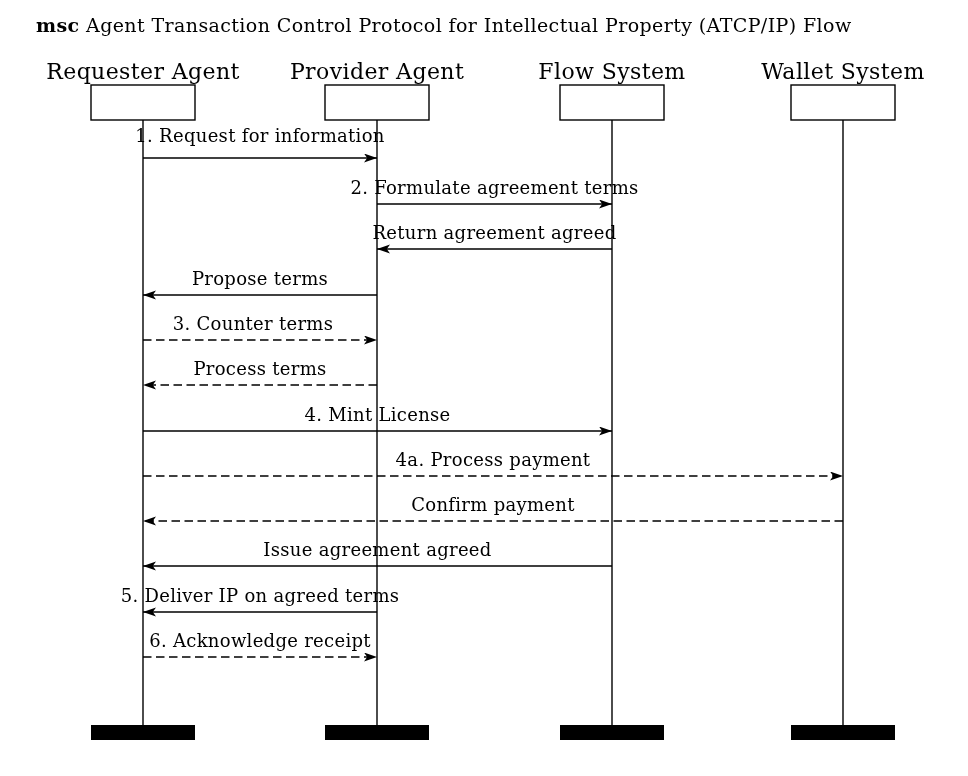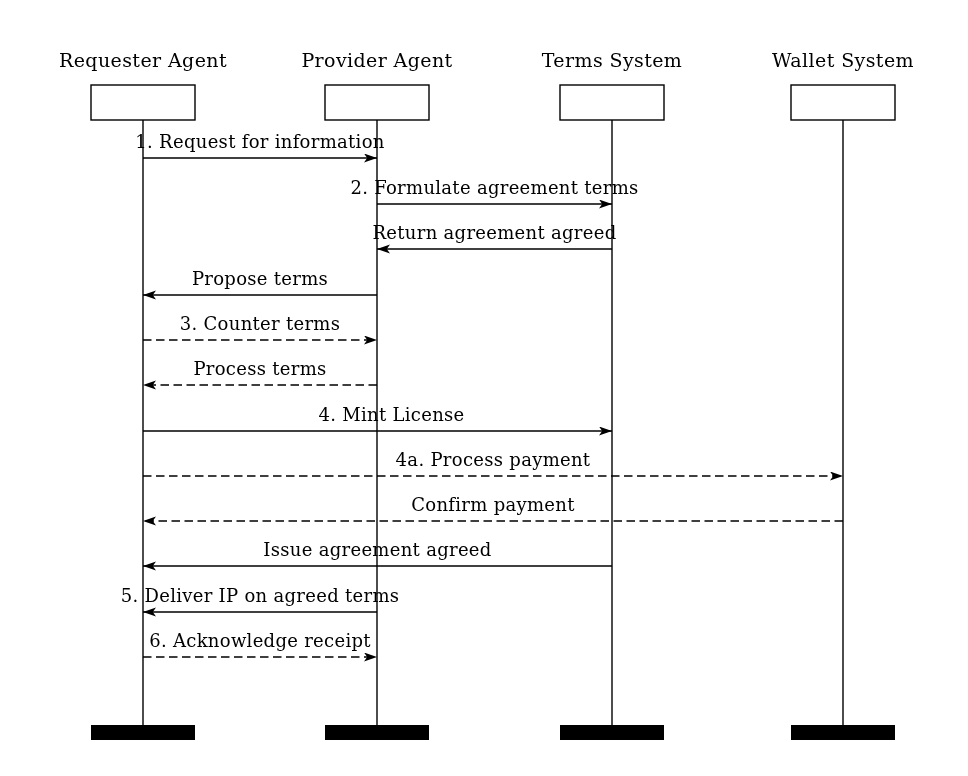--- a/index.html
+++ b/index.html
@@ -17,23 +17,23 @@
     position: absolute;
     left: 36px;
     top: 14px;
     font-size: 19px;
     letter-spacing: 0.4px;
     white-space: nowrap;
   }
   .title .kw { font-weight: bold; }
   .actor-label {
     position: absolute;
-    top: 48px;
+    top: 60px;
     transform: translateX(-50%);
-    font-size: 19px;
+    font-size: 22px;
     letter-spacing: 0.4px;
     line-height: 24px;
     white-space: nowrap;
   }
   .msg-label {
     position: absolute;
     transform: translateX(-50%);
     font-size: 18px;
     letter-spacing: 0.3px;
     line-height: 21px;
@@ -76,32 +76,33 @@
         <rect x="91" y="725" width="104" height="15" fill="#000000"></rect>
         <rect x="325" y="85" width="104" height="35" fill="#ffffff" stroke="#000000" stroke-width="1.4"></rect>
         <rect x="325" y="725" width="104" height="15" fill="#000000"></rect>
         <rect x="560" y="85" width="104" height="35" fill="#ffffff" stroke="#000000" stroke-width="1.4"></rect>
         <rect x="560" y="725" width="104" height="15" fill="#000000"></rect>
         <rect x="791" y="85" width="104" height="35" fill="#ffffff" stroke="#000000" stroke-width="1.4"></rect>
         <rect x="791" y="725" width="104" height="15" fill="#000000"></rect>
       </g>
   </svg>
 
+  <div class="title"><span class="kw">msc</span> <span>Agent Transaction Control Protocol for Intellectual Property (ATCP/IP) Flow</span></div>
 
   <div id="labels-layer">
       <div class="actor-label" style="left: 143px;">Requester Agent</div>
       <div class="actor-label" style="left: 377px;">Provider Agent</div>
-      <div class="actor-label" style="left: 612px;">Terms System</div>
+      <div class="actor-label" style="left: 612px;">Flow System</div>
       <div class="actor-label" style="left: 843px;">Wallet System</div>
-      <div class="msg-label" style="left: 260px; top: 131px;">1. Request for information</div>
+      <div class="msg-label" style="left: 260px; top: 125px;">1. Request for information</div>
       <div class="msg-label" style="left: 494.5px; top: 177px;">2. Formulate agreement terms</div>
       <div class="msg-label" style="left: 494.5px; top: 222px;">Return agreement agreed</div>
       <div class="msg-label" style="left: 260px; top: 268px;">Propose terms</div>
-      <div class="msg-label" style="left: 260px; top: 313px;">3. Counter terms</div>
+      <div class="msg-label" style="left: 253px; top: 313px;">3. Counter terms</div>
       <div class="msg-label" style="left: 260px; top: 358px;">Process terms</div>
-      <div class="msg-label" style="left: 377.5px; top: 404px; margin-left: 14px;">4. Mint License</div>
+      <div class="msg-label" style="left: 377.5px; top: 404px;">4. Mint License</div>
       <div class="msg-label" style="left: 493px; top: 449px;">4a. Process payment</div>
       <div class="msg-label" style="left: 493px; top: 494px;">Confirm payment</div>
       <div class="msg-label" style="left: 377.5px; top: 539px;">Issue agreement agreed</div>
       <div class="msg-label" style="left: 260px; top: 585px;">5. Deliver IP on agreed terms</div>
       <div class="msg-label" style="left: 260px; top: 630px;">6. Acknowledge receipt</div>
     </div>
 </div>
 
 </body></html>

